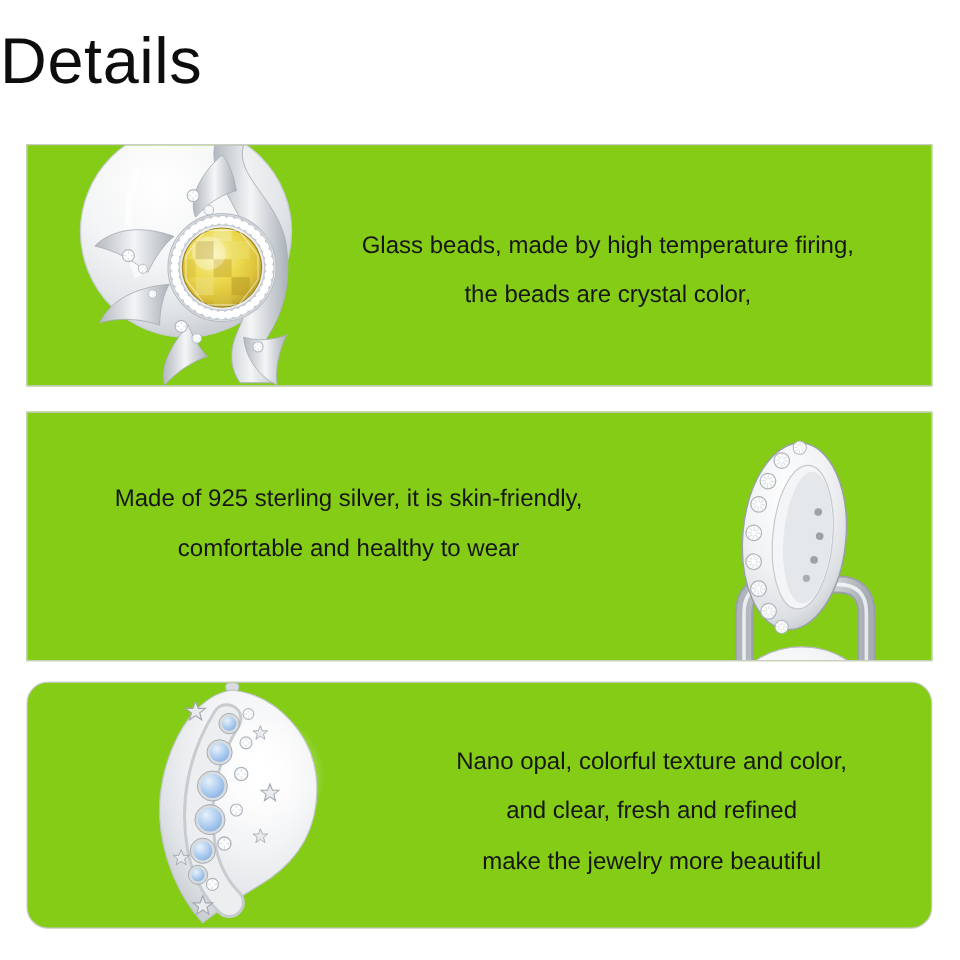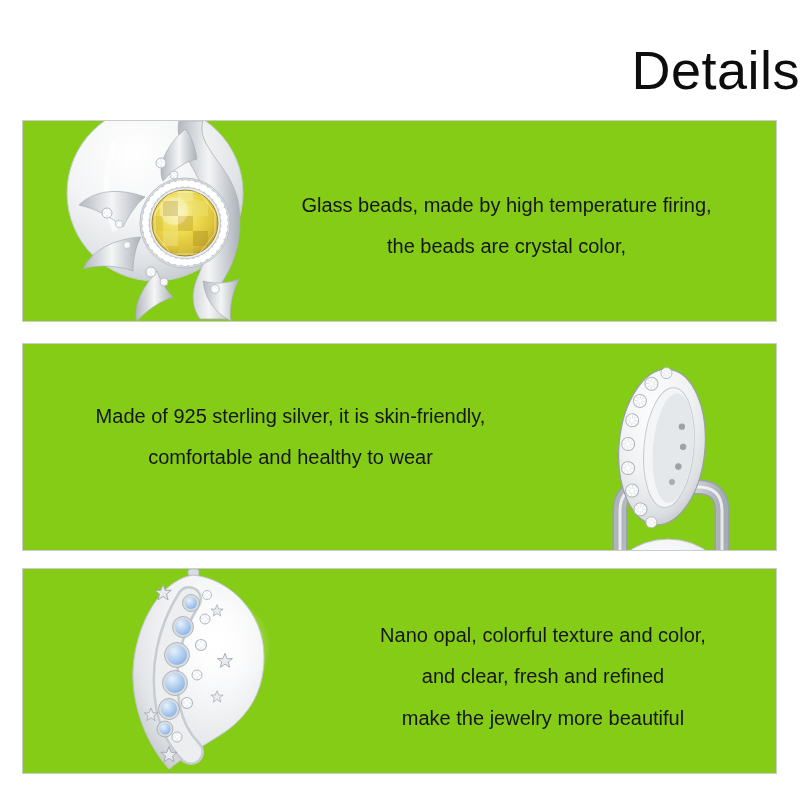--- a/index.html
+++ b/index.html
@@ -1,30 +1,30 @@
 <!DOCTYPE html>
 <html><head>
 <meta charset="utf-8">
 <style>
   html,body{margin:0;padding:0;}
   body{
     width:800px;height:800px;background:#ffffff;position:relative;overflow:hidden;
     font-family:"Liberation Sans","DejaVu Sans",sans-serif;color:#161616;
   }
   .page-title{
-    margin:0;padding-top:39px;text-align:right;
+    margin:0;padding-top:20px;text-align:left;
     font-size:54px;font-weight:400;letter-spacing:0.5px;color:#0d0d0d;
   }
   .card{
     position:absolute;left:22px;width:755px;background:#84cc16;
     border:1px solid #cccccc;box-sizing:border-box;overflow:hidden;
   }
   #card-glass-beads{top:120px;height:202px;}
   #card-sterling-silver{top:343px;height:208px;}
-  #card-nano-opal{top:568px;height:206px;}
+  #card-nano-opal{top:568px;height:206px;border-radius:18px;}
   .figure{position:absolute;line-height:0;}
   #card-glass-beads .figure{left:22px;top:0;}
   #card-sterling-silver .figure{left:557px;bottom:-1px;}
   #card-nano-opal .figure{left:90px;top:0;}
   .copy{
     position:absolute;top:0;height:100%;
     display:flex;flex-direction:column;justify-content:center;
     text-align:center;font-size:20px;line-height:41.5px;color:#161616;
     white-space:nowrap;box-sizing:border-box;
   }

